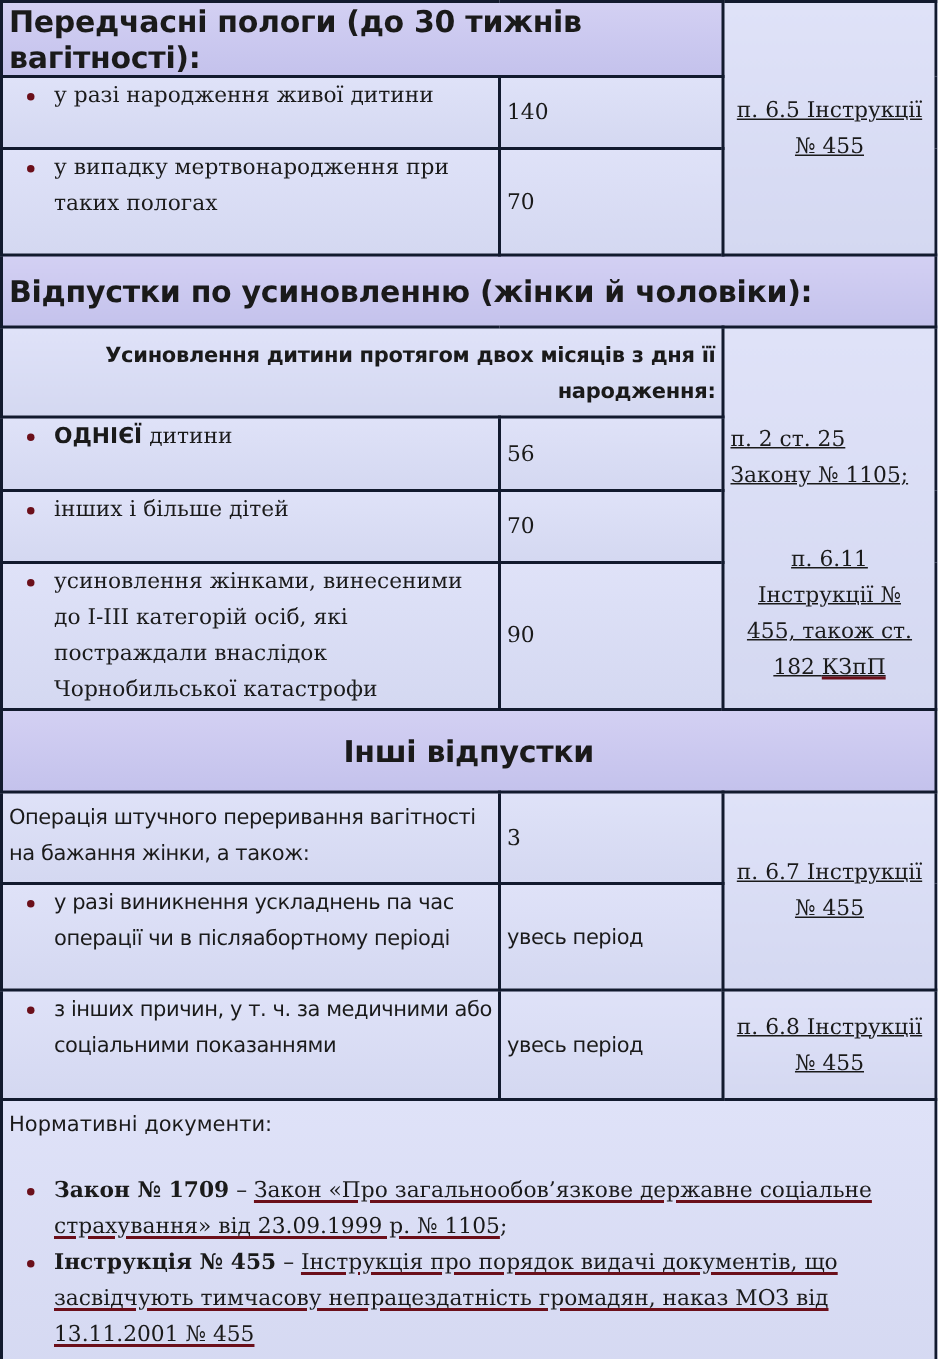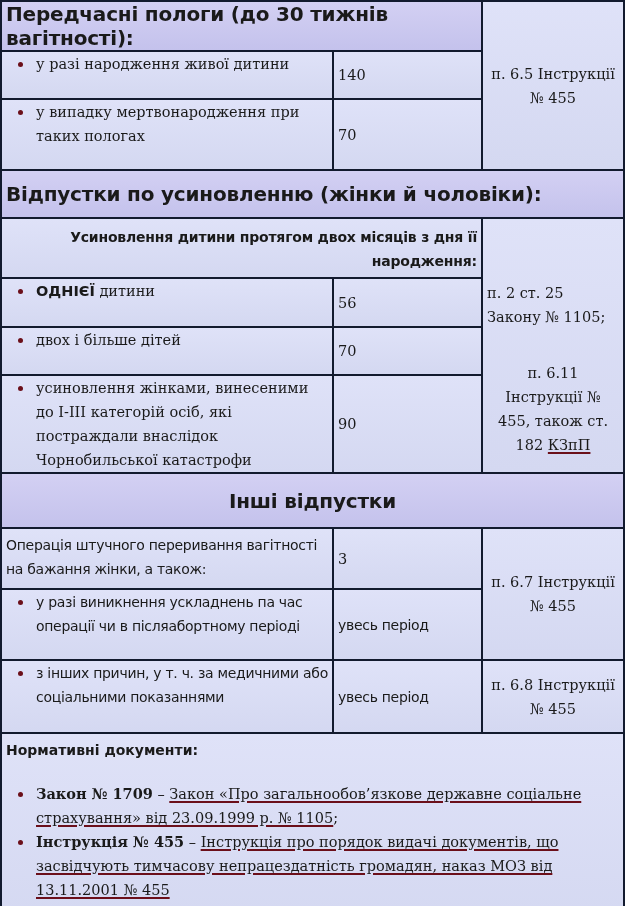--- a/index.html
+++ b/index.html
@@ -22,29 +22,29 @@
     background: linear-gradient(180deg, #d3d0f3 0%, #c4c2ec 100%) !important;
     font-weight: bold;
     vertical-align: middle !important;
     font-family: "DejaVu Sans", sans-serif;
     font-size: 20px;
     letter-spacing: -0.2px;
   }
   td.sec.center { text-align: center; }
   td.sub { font-weight: bold; font-family: "DejaVu Sans", sans-serif; font-size: 14px; letter-spacing:-0.2px; padding-top: 6px !important; text-align: right; }
   td.num { text-align: left; vertical-align: middle !important; }
-  td.ref { text-align: center; vertical-align: top; }
+  td.ref { text-align: center; vertical-align: top; text-decoration: underline; }
   td.plain { font-family: "DejaVu Sans", sans-serif; font-size: 14px; letter-spacing:-0.3px; }
   .bul { position: relative; padding-left: 30px; }
   .bul::before {
     content: ""; position: absolute; left: 12px; top: 10px;
     width: 5px; height: 5px; border-radius: 50%; background: #6b0f1a;
   }
   a.lnk { color: #1a1a1a; text-decoration: underline; text-decoration-color: #6b0f1a; text-underline-offset: 2px; text-decoration-thickness: 2px; }
-  .docs-title { font-weight: bold; font-family: "DejaVu Sans", sans-serif; font-size: 14px; }
+  .docs-title { font-weight: normal; font-family: "DejaVu Sans", sans-serif; font-size: 14px; }
   .docs-list { margin: 20px 0 28px 0; padding: 0; list-style: none; }
   .docs-list li { position: relative; padding-left: 30px; }
   .docs-list li::before {
     content: ""; position: absolute; left: 12px; top: 10px;
     width: 5px; height: 5px; border-radius: 50%; background: #6b0f1a;
   }
   .b { font-weight: bold; }
 </style>
 </head>
 <body>
@@ -85,21 +85,21 @@
     </td>
   </tr>
   <tr style="height:49px">
     <td>
           <div class="bul"><span class="b" style="font-family:'DejaVu Sans',sans-serif">ОДНІЄЇ</span><span> дитини</span></div>
         </td>
     <td class="num">56</td>
   </tr>
   <tr style="height:48px">
     <td>
-          <div class="bul">двох і більше дітей</div>
+          <div class="bul">інших і більше дітей</div>
         </td>
     <td class="num">70</td>
   </tr>
   <tr style="height:96px">
     <td>
           <div class="bul">усиновлення жінками, винесеними до І-ІІІ категорій осіб, які постраждали внаслідок Чорнобильської катастрофи</div>
         </td>
     <td class="num">90</td>
   </tr>
 

